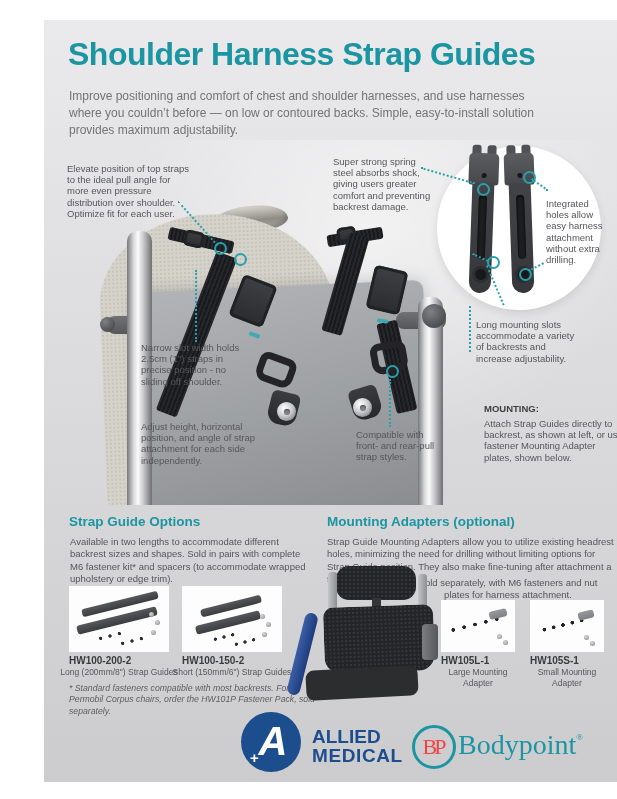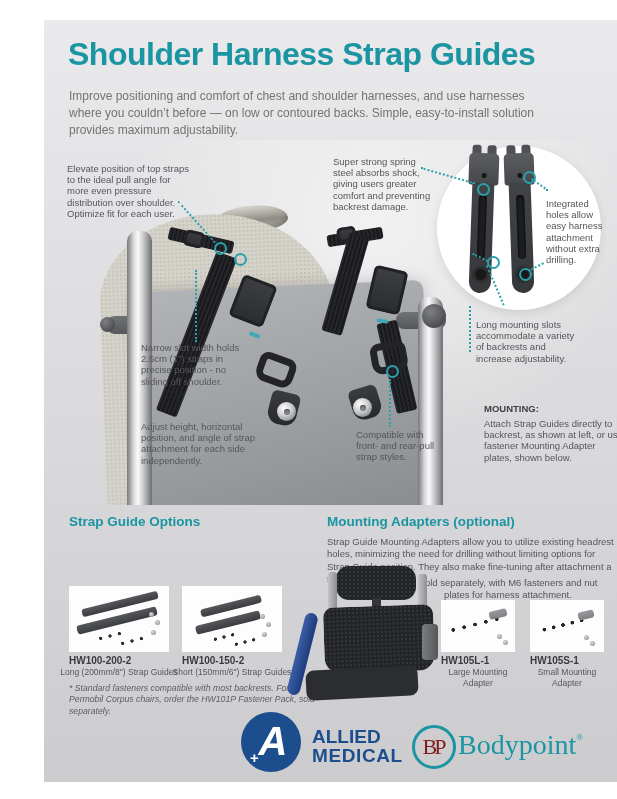--- a/index.html
+++ b/index.html
@@ -64,21 +64,21 @@
   .mini-screw{background:radial-gradient(circle at 40% 35%,#d8d9db,#97989b 75%);border-radius:50%;}
   .wheel *{position:absolute;}
   .mesh-dark{background-color:#222426;background-image:radial-gradient(#35383a 0.9px,transparent 1.3px);background-size:4px 4px;}
   
   .allied-circle{position:absolute;background:#1c4e8d;border-radius:50%;display:flex;align-items:center;justify-content:center;}
   .allied-a{font-size:40px;font-weight:bold;font-style:italic;color:#fff;transform:translate(2px,-1px);}
   .allied-plus{position:absolute;left:9px;bottom:6px;font-size:15px;font-weight:bold;color:#fff;font-style:normal;}
   .allied-word1{position:absolute;font-size:19px;font-weight:800;color:#1c4e8d;letter-spacing:0px;}
   .allied-word2{position:absolute;font-size:19px;font-weight:800;color:#1c4e8d;letter-spacing:0.6px;}
   .bp-circle{position:absolute;border:3px solid #1b95a2;border-radius:50%;display:flex;align-items:center;justify-content:center;}
-  .bp-mono{font-family:"Liberation Serif",serif;font-size:22px;color:#7f1d1d;letter-spacing:-3px;transform:translateX(-1px);}
+  .bp-mono{font-family:"Liberation Serif",serif;font-size:22px;color:#ef4444;letter-spacing:-3px;transform:translateX(-1px);}
   .bp-word{position:absolute;font-family:"Liberation Serif",serif;font-size:28px;color:#1b95a2;}
   .bp-reg{font-size:9px;vertical-align:14px;}
 </style>
 </head>
 <body>
 
 <div class="page">
   <div class="panel"></div>
 
   <div class="title">Shoulder Harness Strap Guides</div>
@@ -165,20 +165,21 @@
     <div class="ring" style="left:475px;top:128px;"></div>
     <div class="lt" style="left:484px;top:130px;width:17px;transform:rotate(-27deg);"></div>
     <div class="lv" style="left:442px;top:126px;height:43px;transform:rotate(-23deg);"></div>
     <div class="lv" style="left:425px;top:166px;height:46px;"></div>
 
     <div class="ring" style="left:342px;top:225px;"></div>
     <div class="lv" style="left:345px;top:239px;height:48px;"></div>
   </div>
 
   <div class="secHead" style="left:45px;top:514px;text-align:right;">Strap Guide Options</div>
+  <div class="secBody" style="left:46px;top:536px;width:244px;">Available in two lengths to accommodate different backrest sizes and shapes. Sold in pairs with complete M6 fastener kit* and spacers (to accommodate wrapped upholstery or edge trim).</div>
 
   <div class="pbox" style="left:45px;top:586px;width:100px;height:66px;">
     <div class="gbar" style="left:12px;top:14px;width:78px;height:8px;transform:rotate(-14deg);"></div>
     <div class="gbar" style="left:7px;top:30px;width:82px;height:9px;transform:rotate(-14deg);"></div>
     <div class="gplate dots3" style="left:26px;top:46px;width:30px;height:8px;transform:rotate(-14deg);"></div>
     <div class="gplate dots3" style="left:48px;top:51px;width:30px;height:8px;transform:rotate(-14deg);"></div>
     <div class="mini-screw" style="left:80px;top:26px;width:5px;height:5px;"></div>
     <div class="mini-screw" style="left:86px;top:34px;width:5px;height:5px;"></div>
     <div class="mini-screw" style="left:82px;top:44px;width:5px;height:5px;"></div>
   </div>

